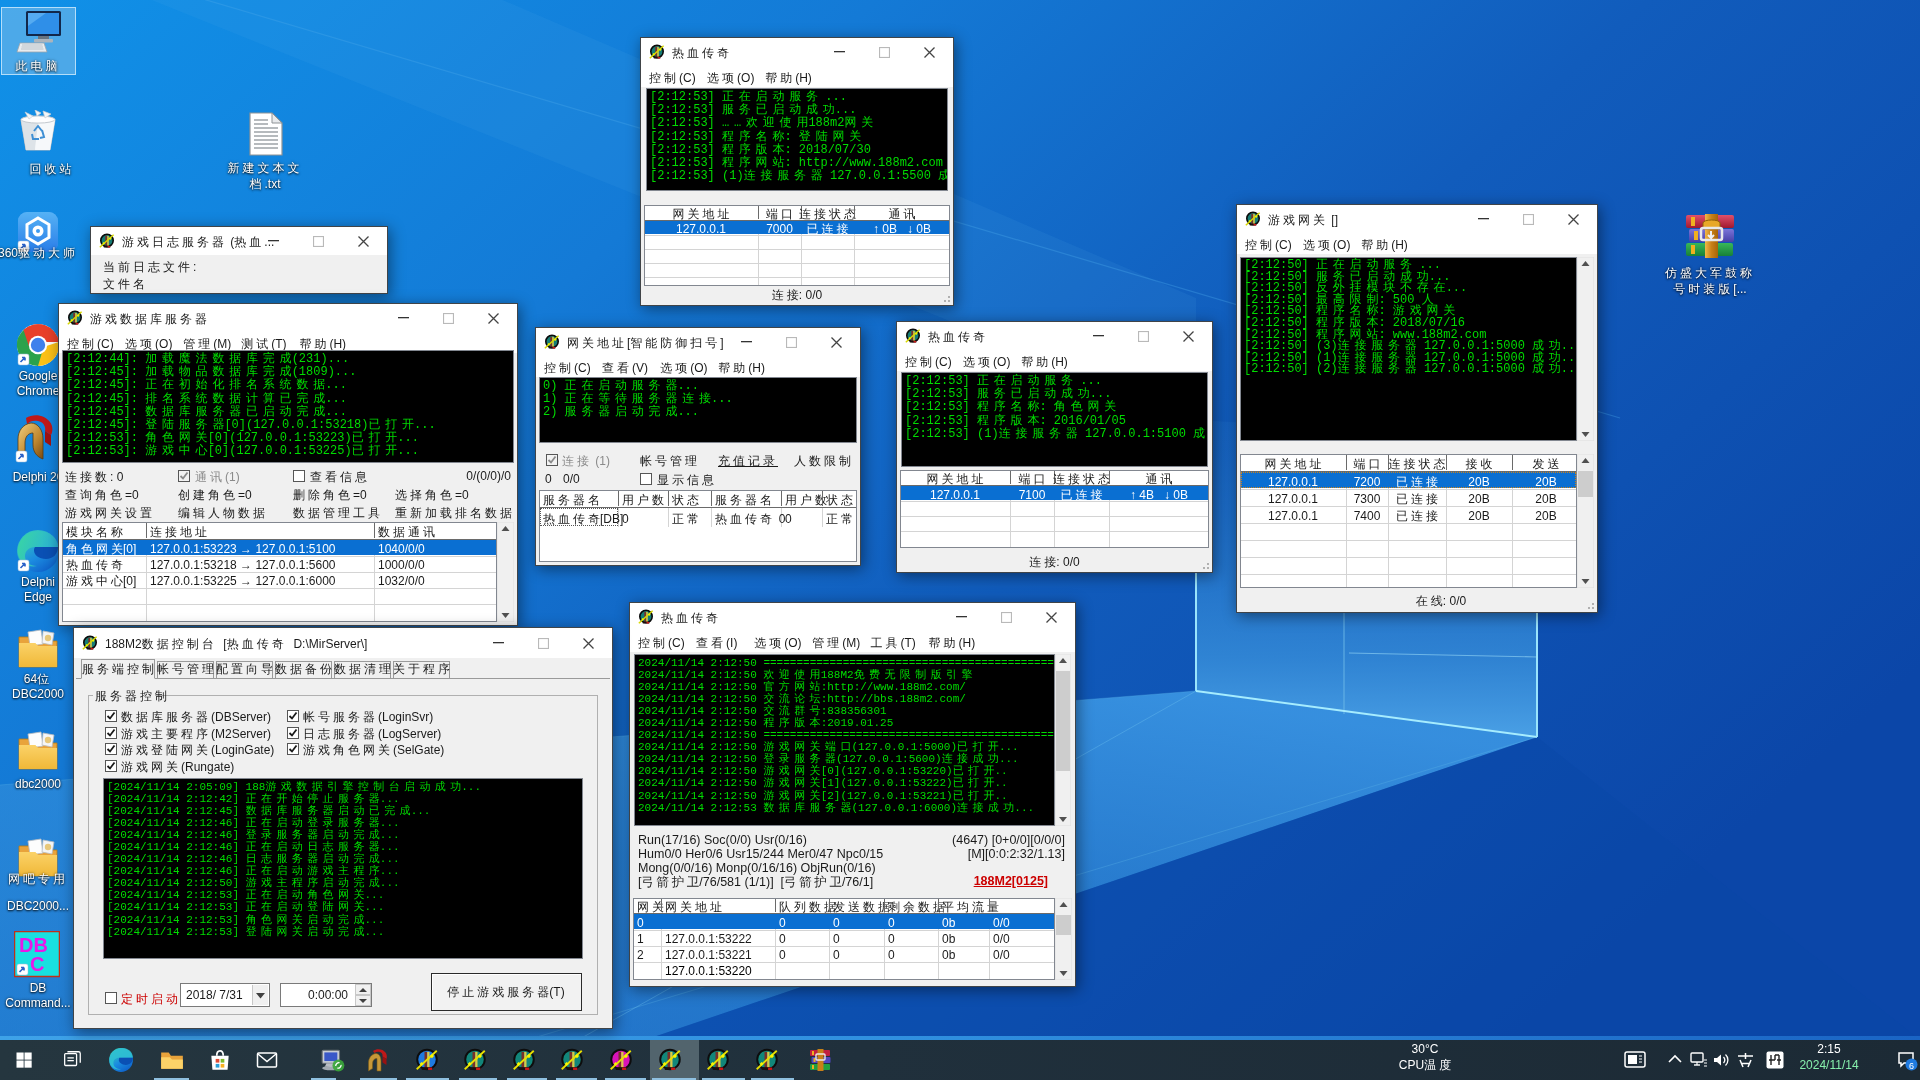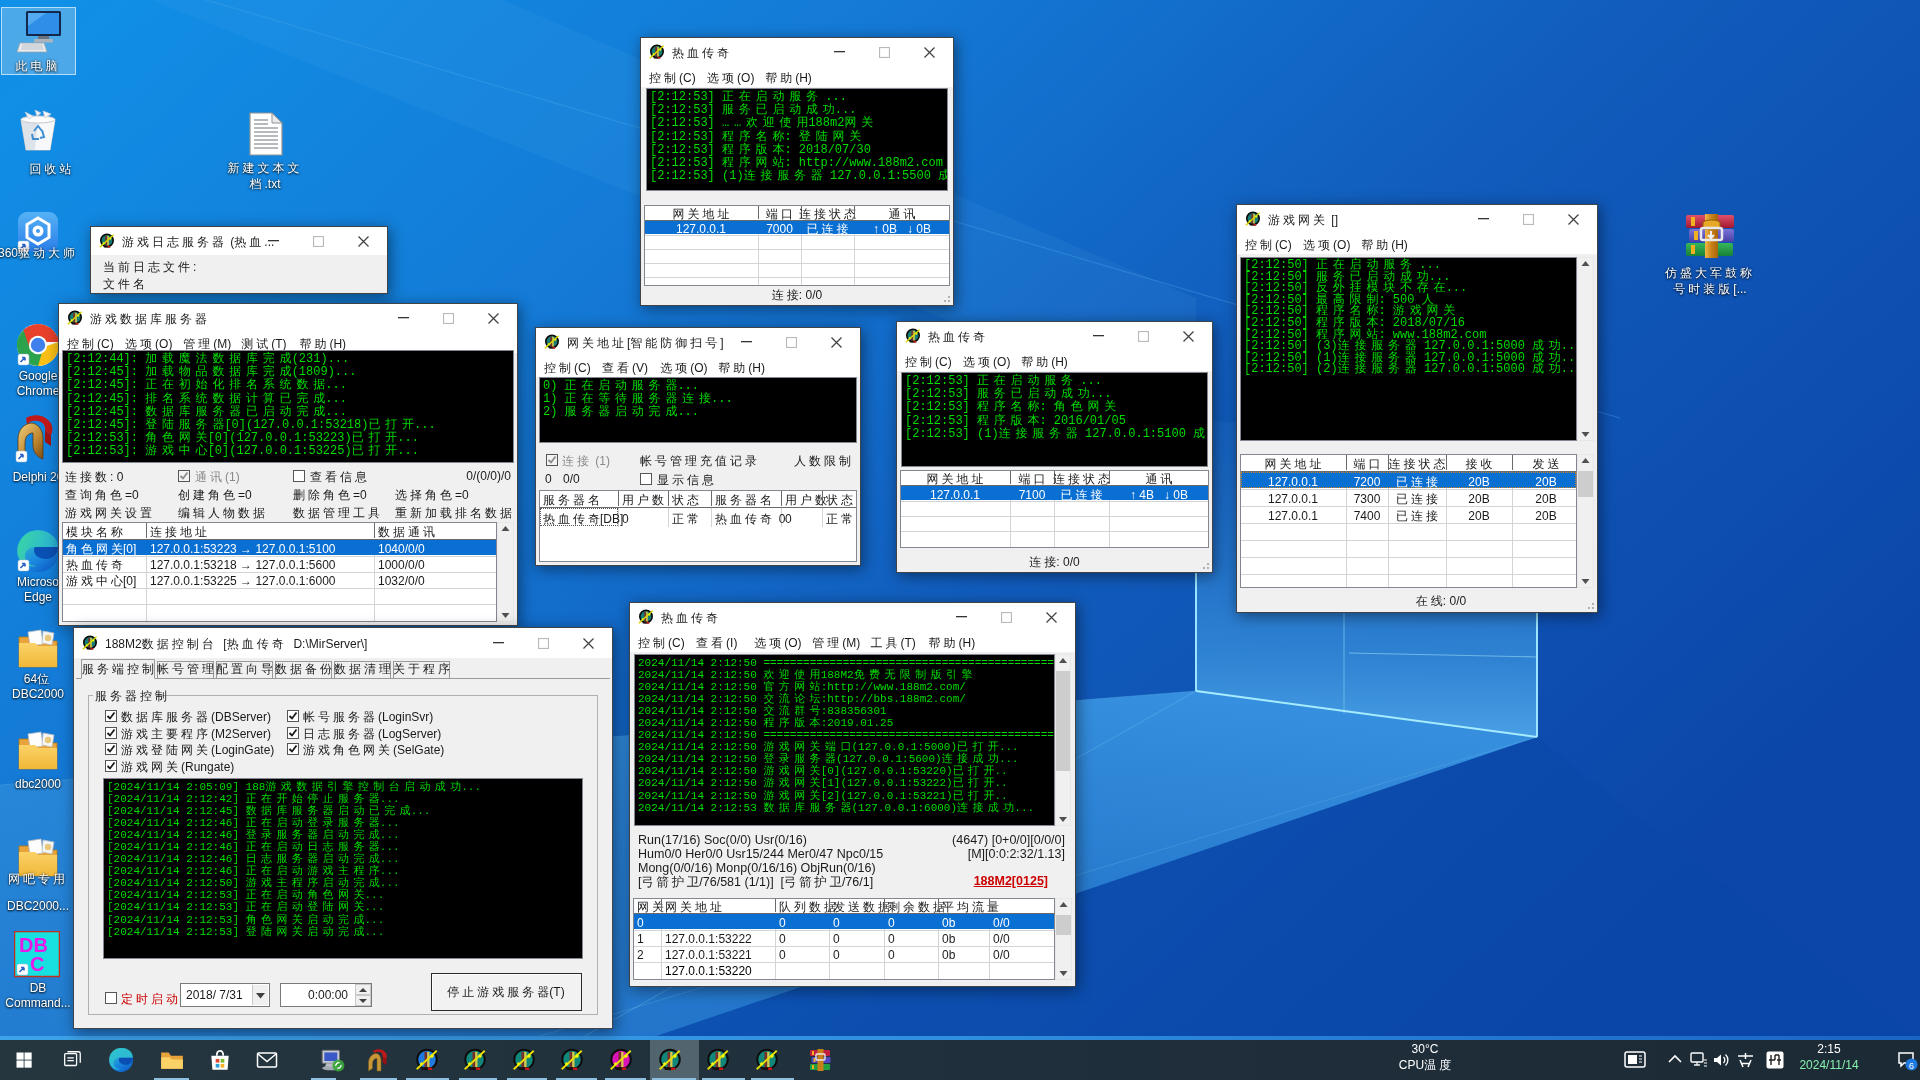--- a/index.html
+++ b/index.html
@@ -159,21 +159,21 @@
       </linearGradient>
     </defs>
 <circle cx="22" cy="22" r="21" fill="url(#ge1)"></circle>
 <path d="M2 26 C0 13 9 2 23 2 C34 2 42 9 42 18 L19 18 C13 18 9 22 9 27 C9 33 14 37 21 37 C13 39 4 34 2 26 Z" fill="url(#ge2)" opacity="0.95"></path>
 <path d="M19 18 L42 18 C42 25 37 30 30 30 C23 30 18 26 18 21.5 C18 20 18.3 18.8 19 18 Z" fill="#0a50b4"></path>
 <g transform="translate(2,31)">
       <rect x="0" y="0" width="11" height="11" rx="2" fill="#fff" stroke="#9ab8d8" stroke-width="0.5"></rect>
       <path d="M2.5 8 L7 3.5 M7 3.5 L4 3.5 M7 3.5 L7 6.5" stroke="#2a62c8" stroke-width="1.6" fill="none"></path>
     </g>
   </svg>
-<div class="lbl-w" style="left:38px;top:575px;">Microso</div>
+<div class="lbl-w" style="left:38px;top:575px;">Delphi</div>
 <div class="lbl-w" style="left:38px;top:590px;">Edge</div>
 <svg class="ab" style="left:17px;top:629px" width="42" height="42" viewBox="0 0 42 42">
 <path d="M2 8 L14 8 L17 12 L40 12 L40 38 L2 38 Z" fill="#e8a33b" stroke="#b07818" stroke-width="0.8"></path>
 <g>
 <path d="M11 3 L24 1 L26 15 L13 17 Z" fill="#fdfdfd" stroke="#b9bdc0" stroke-width="0.8"></path>
 <path d="M26 2 L37 4 L35 16 L25 14 Z" fill="#f4f5f6" stroke="#b9bdc0" stroke-width="0.8"></path>
 <circle cx="31" cy="9" r="3.2" fill="#e8c87a"></circle>
 </g>
 <path d="M2 14 L18 14 L21 17 L40 17 L40 38 L2 38 Z" fill="#f7c54a"></path>
 <path d="M2 14 L18 14 L21 17 L40 17 L40 38 L2 38 Z" fill="url(#gf)"></path>
@@ -483,21 +483,21 @@
 <div class="wt" style="left:602.1px;top:360px;"><b>查看</b>(V)</div>
 <div class="wt" style="left:660.2px;top:360px;"><b>选项</b>(O)</div>
 <div class="wt" style="left:718.3000000000001px;top:360px;"><b>帮助</b>(H)</div>
 <div class="con " style="left:539px;top:377px;width:318px;height:66px"><div>0) <b>正在启动服务器</b>...</div><div>1) <b>正在等待服务器连接</b>...</div><div>2) <b>服务器启动完成</b>...</div></div>
 <svg class="ab" style="left:546px;top:454px" width="12" height="12">
     <rect x="0.5" y="0.5" width="11" height="11" fill="#f2f2f2" stroke="#565656" stroke-width="1"></rect>
     <path d="M2.5 6.0 L5.0 8.5 L9.5 2.5" stroke="#8a8a8a" stroke-width="1.8" fill="none"></path>
   </svg>
 <div class="wt" style="left:562px;top:453px;color:#8a8a8a"><b>连接</b> (1)</div>
 <div class="wt" style="left:640px;top:453px;"><b>帐号管理</b></div>
-<div class="wt" style="left:700px;top:453px;"><b>充值记录</b></div>
+<div class="wt" style="left:718px;top:453px;text-decoration:underline;"><b>充值记录</b></div>
 <div class="wt" style="left:794px;top:453px;"><b>人数限制</b></div>
 <div class="wt" style="left:545px;top:472px;">0</div>
 <div class="wt" style="left:563px;top:472px;">0/0</div>
 <svg class="ab" style="left:640px;top:473px" width="12" height="12">
     <rect x="0.5" y="0.5" width="11" height="11" fill="#fff" stroke="#565656" stroke-width="1"></rect>
   </svg>
 <div class="wt" style="left:657px;top:472px;"><b>显示信息</b></div>
 <div class="ab" style="left:539px;top:490px;width:318px;height:72px;background:#fff;border:1px solid #828790"></div>
 <div class="t" style="left:543px;top:492.5px;"><b>服务器名</b></div>
 <div class="ab" style="left:618px;top:491px;width:1px;height:15px;background:#6a6a6a"></div>
@@ -717,21 +717,21 @@
 <div class="wt" style="left:928.5000000000001px;top:635px;"><b>帮助</b>(H)</div>
 <div class="con c11" style="left:634px;top:654px;width:421px;height:172px"><div>2024/11/14 2:12:50 ==============================================</div><div>2024/11/14 2:12:50 <b>欢迎使用</b>188M2<b>免费无限制版引擎</b></div><div>2024/11/14 2:12:50 <b>官方网站</b>:http://www.188m2.com/</div><div>2024/11/14 2:12:50 <b>交流论坛</b>:http://bbs.188m2.com/</div><div>2024/11/14 2:12:50 <b>交流群号</b>:838356301</div><div>2024/11/14 2:12:50 <b>程序版本</b>:2019.01.25</div><div>2024/11/14 2:12:50 ==============================================</div><div>2024/11/14 2:12:50 <b>游戏网关端口</b>(127.0.0.1:5000)<b>已打开</b>...</div><div>2024/11/14 2:12:50 <b>登录服务器</b>(127.0.0.1:5600)<b>连接成功</b>...</div><div>2024/11/14 2:12:50 <b>游戏网关</b>[0](127.0.0.1:53220)<b>已打开</b>..</div><div>2024/11/14 2:12:50 <b>游戏网关</b>[1](127.0.0.1:53222)<b>已打开</b>..</div><div>2024/11/14 2:12:50 <b>游戏网关</b>[2](127.0.0.1:53221)<b>已打开</b>..</div><div>2024/11/14 2:12:53 <b>数据库服务器</b>(127.0.0.1:6000)<b>连接成功</b>...</div></div>
 <svg class="ab" style="left:1055px;top:654px" width="16" height="172">
     <rect width="16" height="172" fill="#f0f0f0" stroke="#dfdfdf" stroke-width="1"></rect>
     <rect x="1" y="17" width="14" height="100" fill="#cdcdcd"></rect>
     <polygon points="8.0,4 4.0,9 12.0,9" fill="#505050"></polygon>
     <polygon points="8.0,168 4.0,163 12.0,163" fill="#505050"></polygon>
   </svg>
 <div class="t ser" style="left:638px;top:833px;">Run(17/16) Soc(0/0) Usr(0/16)</div>
 <div class="tr ser" style="left:1065px;top:833px;">(4647) [0+0/0][0/0/0]</div>
-<div class="t ser" style="left:638px;top:847px;">Hum0/0 Her0/0 Usr15/244 Mer0/47 Npc0/15</div>
+<div class="t ser" style="left:638px;top:847px;">Hum0/0 Her0/6 Usr15/244 Mer0/47 Npc0/15</div>
 <div class="tr ser" style="left:1065px;top:847px;">[M][0:0:2:32/1.13]</div>
 <div class="t ser" style="left:638px;top:861px;">Mong(0/0/16) Monp(0/16/16) ObjRun(0/16)</div>
 <div class="t ser" style="left:638px;top:875px;">[<b>弓箭护卫</b>/76/581 (1/1)]  [<b>弓箭护卫</b>/76/1]</div>
 <div class="tr ser" style="left:1048px;top:874px;color:#cc0000;font-weight:bold;text-decoration:underline">188M2[0125]</div>
 <div class="ab" style="left:633px;top:898px;width:422px;height:82px;background:#fff;border:1px solid #828790"></div>
 <div class="t" style="left:637px;top:899.5px;"><b>网关</b></div>
 <div class="ab" style="left:661px;top:899px;width:1px;height:13px;background:#6a6a6a"></div>
 <div class="t" style="left:665px;top:899.5px;"><b>网关地址</b></div>
 <div class="ab" style="left:775px;top:899px;width:1px;height:13px;background:#6a6a6a"></div>
 <div class="t" style="left:779px;top:899.5px;"><b>队列数据</b></div>

